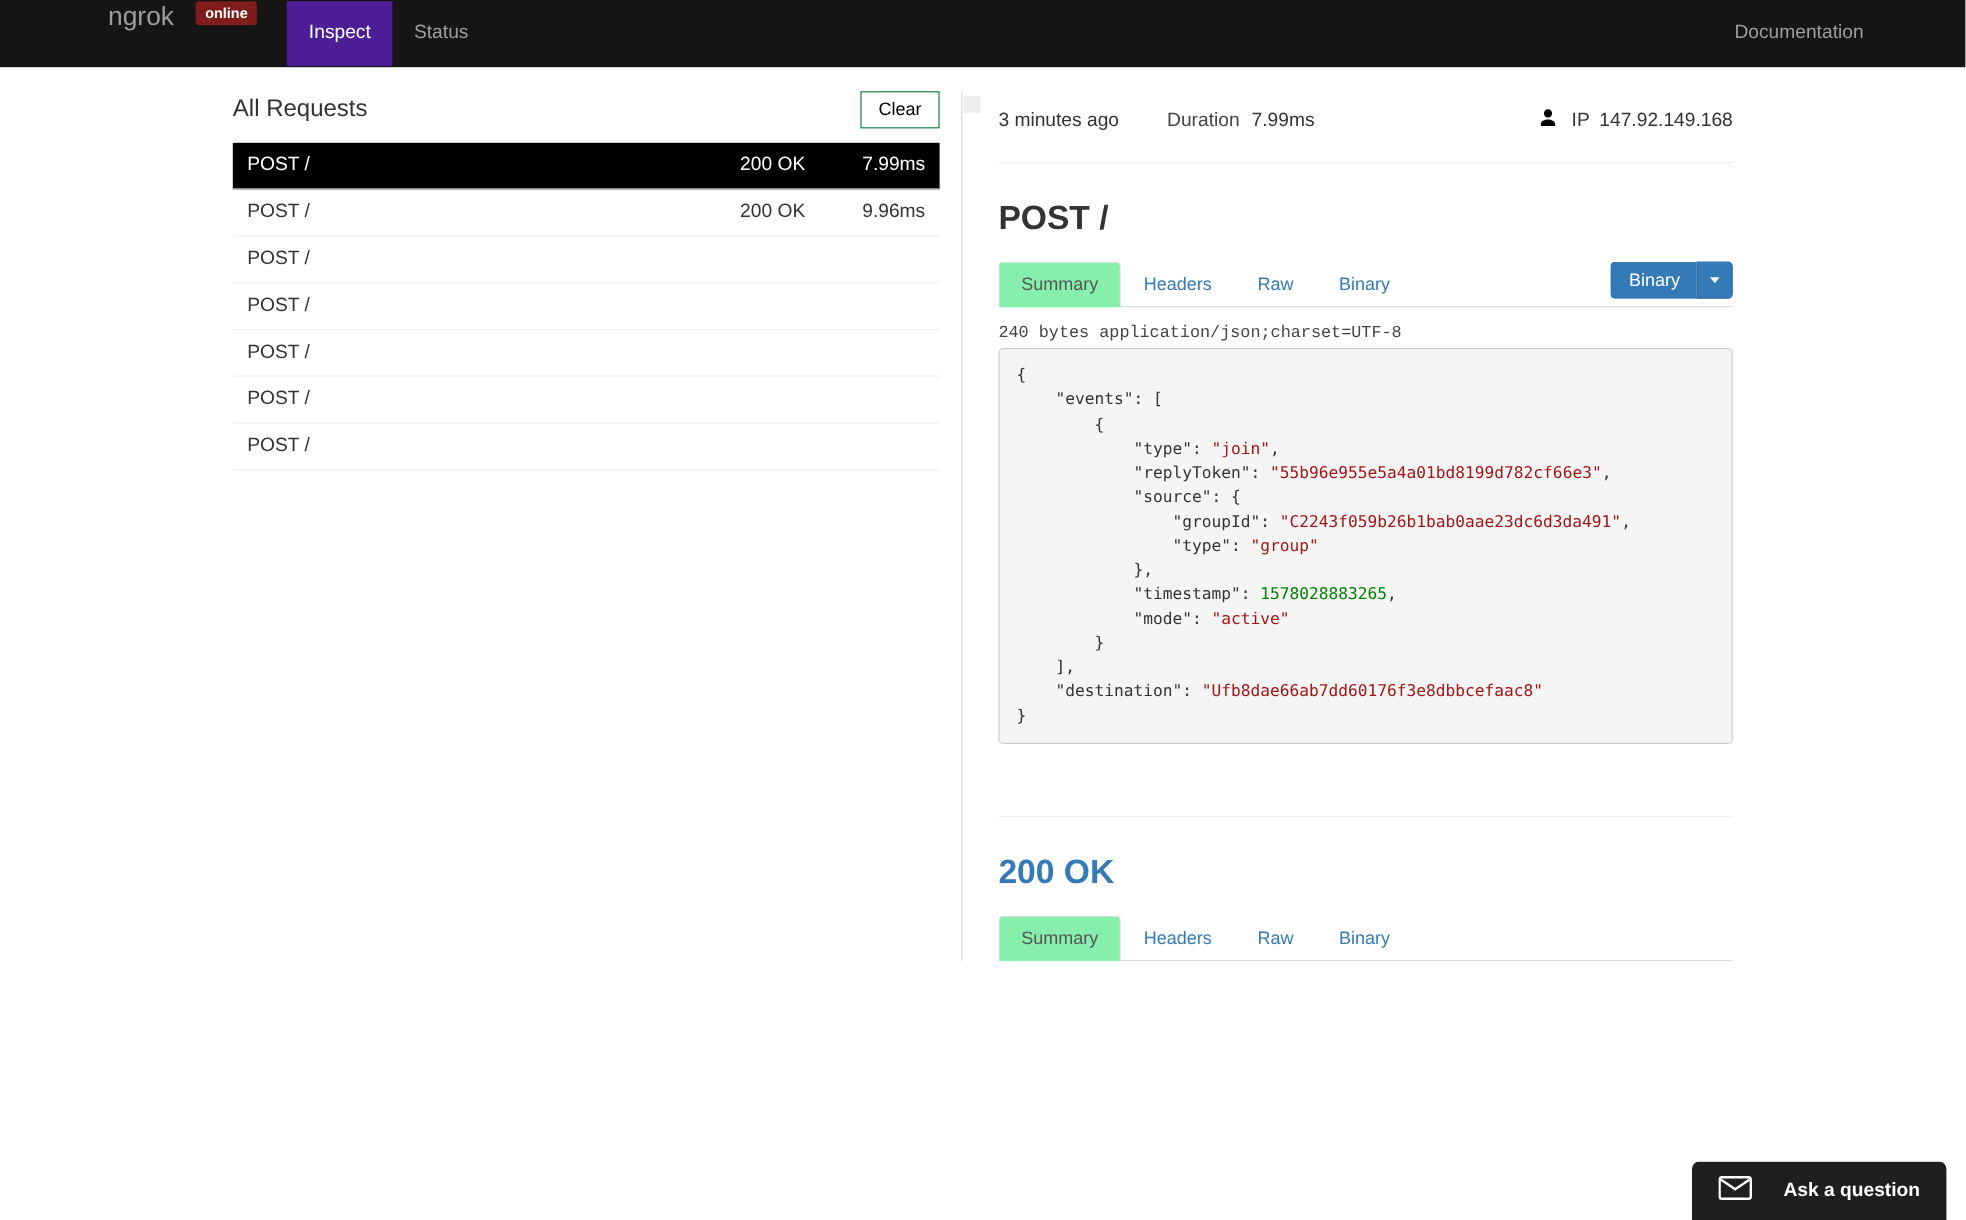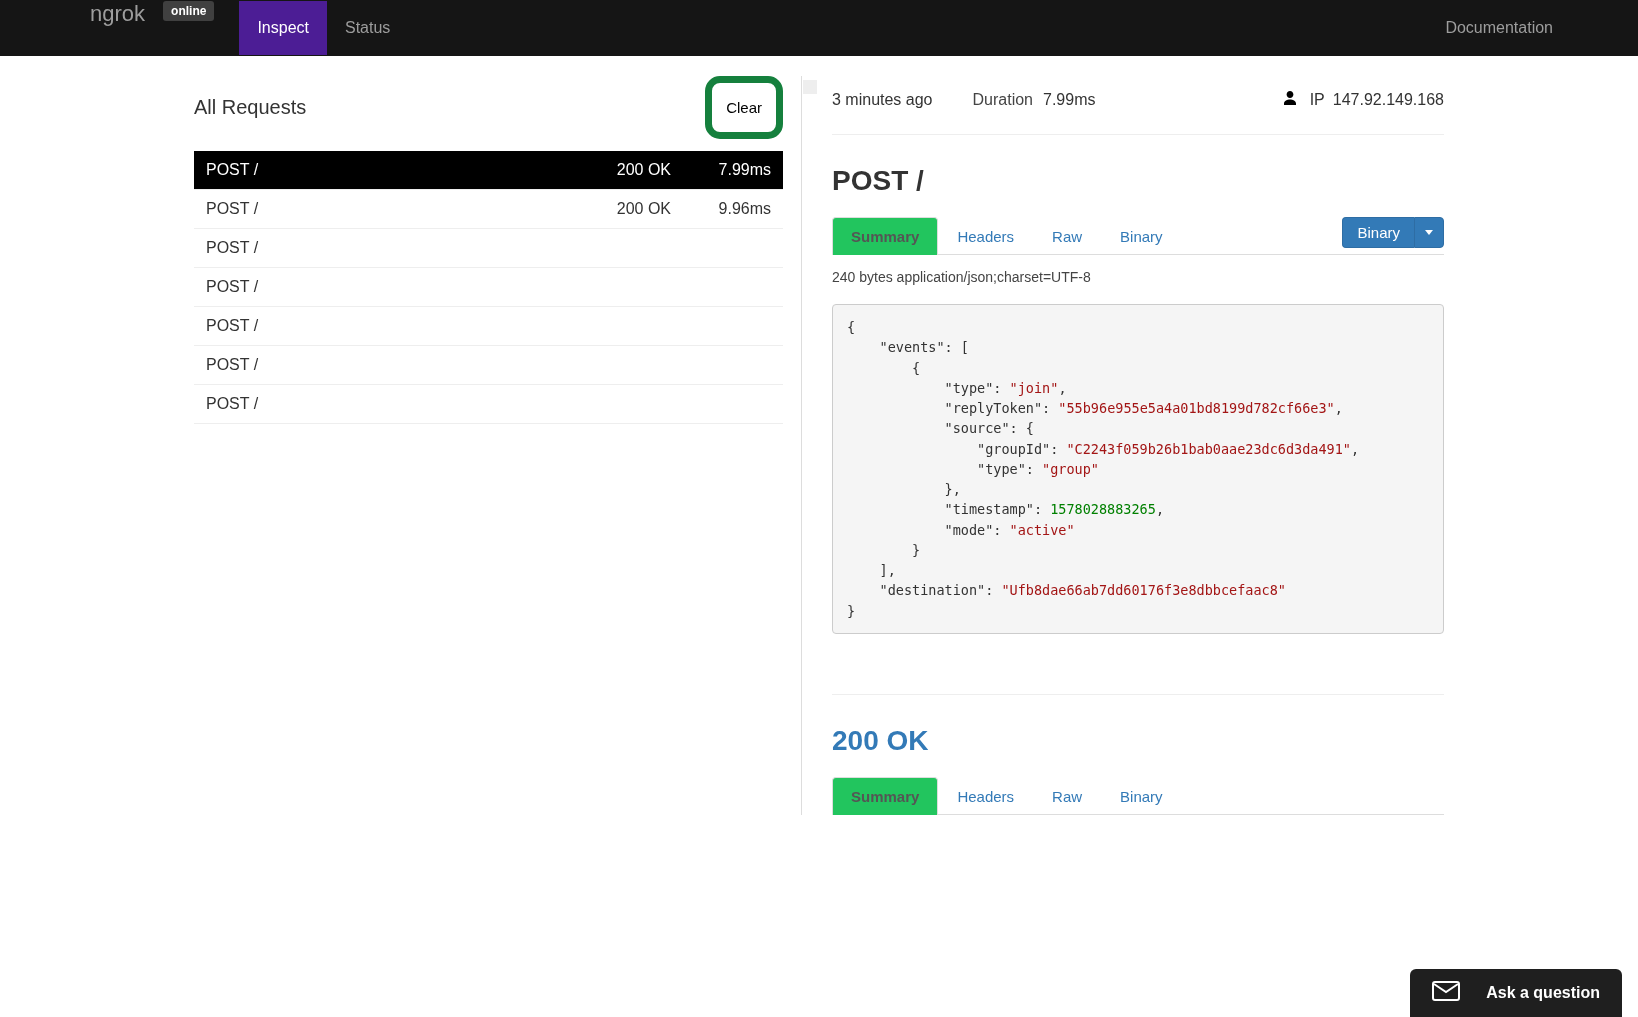--- a/index.html
+++ b/index.html
@@ -17,21 +17,21 @@
     padding: 0 20px;
   }
   .navbar-left { display: flex; align-items: flex-start; flex: 1; }
   .brand {
     color: #9d9d9d;
     font-size: 22px;
     margin-left: 70px;
     margin-right: 18px;
   }
   .status-badge {
-    background: #404040;
+    background: #7f1d1d;
     color: #fff;
     font-size: 12px;
     padding: 3px 8px;
     border-radius: 3px;
     margin-right: 25px;
     font-weight: bold;
   }
   .nav-item {
     color: #9d9d9d;
     padding: 18px 18px;
@@ -69,23 +69,23 @@
   .left-header {
     display: flex;
     align-items: center;
     justify-content: space-between;
     padding: 0 0 12px 0;
     gap: 13px;
   }
   .left-title { font-size: 20px; }
   .clear-btn {
     background: #fff;
-    border: 7px solid #15803d;
-    border-radius: 15px;
-    padding: 16px 14px;
+    border: 1px solid #15803d;
+    border-radius: 0;
+    padding: 6px 14px;
     font-size: 15px;
     cursor: pointer;
   }
   .req-list { }
   .req-row {
     display: flex;
     padding: 10px 12px;
     border-bottom: 1px solid #eee;
     font-size: 16px;
     cursor: pointer;
@@ -146,22 +146,21 @@
     color: #337ab7;
     cursor: pointer;
     border: 1px solid transparent;
     border-bottom: none;
     margin-bottom: -1px;
   }
   .tab.active {
     color: #555;
     border-color: #ddd #ddd #fff #ddd;
     border-radius: 4px 4px 0 0;
-    background: #22c55e;
-    font-weight: bold;
+    background: #86efac;
   }
   .replay-group {
     margin-left: auto;
     display: flex;
     margin-bottom: 6px;
   }
   .replay-btn {
     background: #337ab7;
     color: #fff;
     border: 1px solid #2e6da4;
@@ -176,21 +175,21 @@
     color: #fff;
     border: 1px solid #2e6da4;
     border-radius: 0 4px 4px 0;
     padding: 6px 10px;
     cursor: pointer;
     display:flex;align-items:center;
   }
   .caret-down {
     width:0;height:0;border-left:4px solid transparent;border-right:4px solid transparent;border-top:5px solid #fff;display:inline-block;
   }
-  .meta-text { font-size: 14px; color: #444; margin: 14px 0 19px 0; }
+  .meta-text { font-size: 14px; color: #444; margin: 14px 0 4px 0; font-family: Liberation Mono, monospace; }
   .code-block {
     background: #f5f5f5;
     border: 1px solid #ccc;
     border-radius: 4px;
     padding: 12px 14px;
     font-family: Menlo, Consolas, monospace;
     font-size: 13.5px;
     line-height: 1.5;
     white-space: pre;
     overflow-x: auto;

